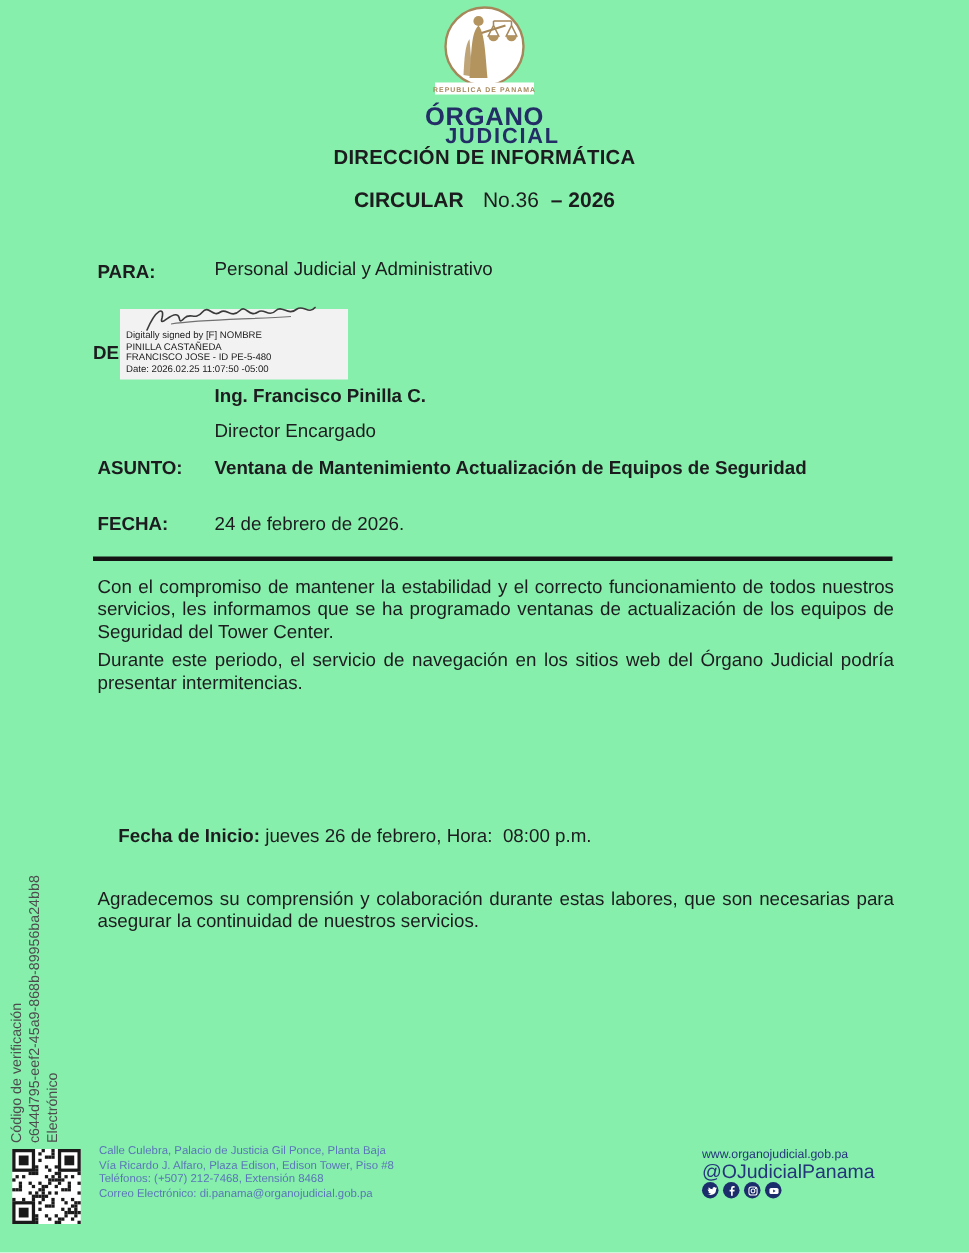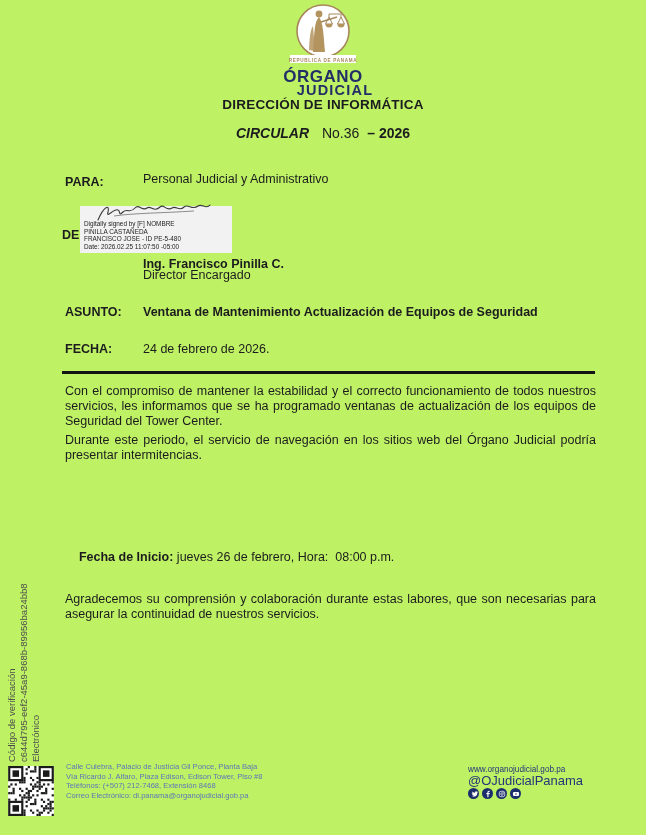--- a/index.html
+++ b/index.html
@@ -1,28 +1,28 @@
 <!DOCTYPE html>
 <html><head>
 <meta charset="utf-8">
 <style>
   html,body{margin:0;padding:0;background:#fff;}
   .page{
-    position:relative;width:646px;height:835px;background:#bef264;
+    position:relative;width:646px;height:835px;background:#86efac;
     font-family:"Liberation Sans",sans-serif;color:#1c1c1e;overflow:hidden;
   }
   .abs{position:absolute;}
   .center{left:0;right:0;text-align:center;}
   
   .logo-wrap{top:4px;}
   .org-line1{font-size:17px;font-weight:bold;color:#232e66;letter-spacing:.5px;line-height:14px;}
   .org-line2{font-size:14.5px;font-weight:bold;color:#232e66;letter-spacing:1.2px;line-height:13px;padding-left:24px;}
   .dept{top:97px;font-size:13.5px;font-weight:bold;letter-spacing:.2px;}
   .circular{top:125px;font-size:14px;}
-  .circular .b{font-weight:bold;font-style:italic;}
+  .circular .b{font-weight:bold;}
   .circular .num{font-weight:normal;margin-left:9px;margin-top:39px;}
   .circular .yr{font-weight:bold;margin-left:4px;}
   
   .lbl{font-weight:bold;font-size:12.5px;}
   .val{font-size:12.5px;}
   .bval{font-size:12.5px;font-weight:bold;}
   .pre{white-space:pre-wrap;}
   
   .sigbox{left:80px;top:206px;width:152px;background:#f2f2f2;padding:14px 4px 3px 4px;box-sizing:border-box;}
   .sigbox .sline{font-size:6.4px;line-height:7.6px;color:#222;white-space:nowrap;}
@@ -89,21 +89,21 @@
                C45 3 48 12 53 8 C57 5 60 13 66 7 C70 3 72 12 78 8 C82 5 85 12 90 7 C94 3 98 11 104 6
                C108 3 112 10 116 5" stroke="#3a3a3a" stroke-width="1.1" fill="none" stroke-linecap="round"></path>
       <path d="M20 16 C40 13 70 13 100 11" stroke="#3a3a3a" stroke-width="0.8" fill="none" opacity="0.7"></path>
     </svg>
     <div class="sline">Digitally signed by [F] NOMBRE</div>
     <div class="sline">PINILLA CASTAÑEDA</div>
     <div class="sline">FRANCISCO JOSE - ID PE-5-480</div>
     <div class="sline">Date: 2026.02.25 11:07:50 -05:00</div>
   </div>
   <div class="abs bval" style="left:143px;top:257px;">Ing. Francisco Pinilla C.</div>
-  <div class="abs val" style="left:143px;top:268px;">Director Encargado</div>
+  <div class="abs val" style="left:143px;top:280px;">Director Encargado</div>
 
   <div class="abs lbl" style="left:65px;top:305px;">ASUNTO:</div>
   <div class="abs bval" style="left:143px;top:305px;width:455px;text-align:justify;">Ventana de Mantenimiento Actualización de Equipos de Seguridad</div>
   <div class="abs lbl" style="left:65px;top:342px;">FECHA:</div>
   <div class="abs val" style="left:143px;top:342px;">24 de febrero de 2026.</div>
 
   <div class="abs rule"></div>
 
   <div class="abs para" style="top:384px;">Con el compromiso de mantener la estabilidad y el correcto funcionamiento de todos nuestros servicios, les informamos que se ha programado ventanas de actualización de los equipos de Seguridad del Tower Center.</div>
   <div class="abs para" style="top:433px;">Durante este periodo, el servicio de navegación en los sitios web del Órgano Judicial podría presentar intermitencias.</div>

